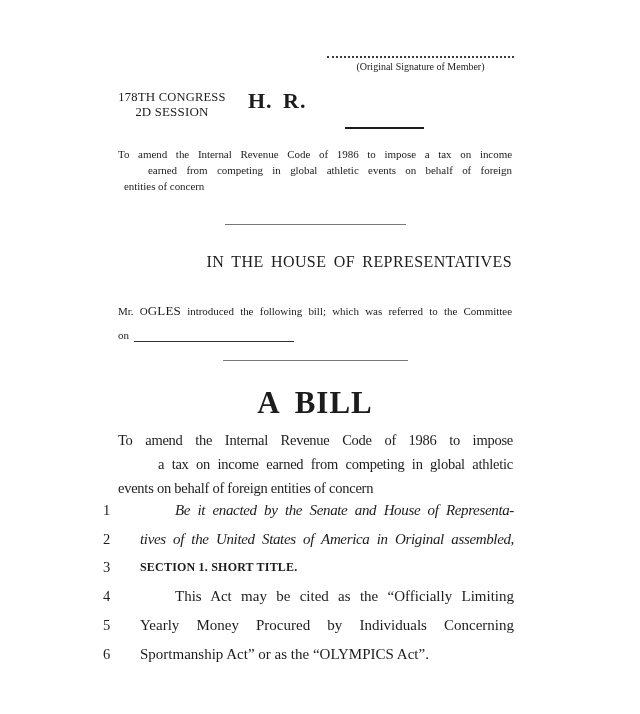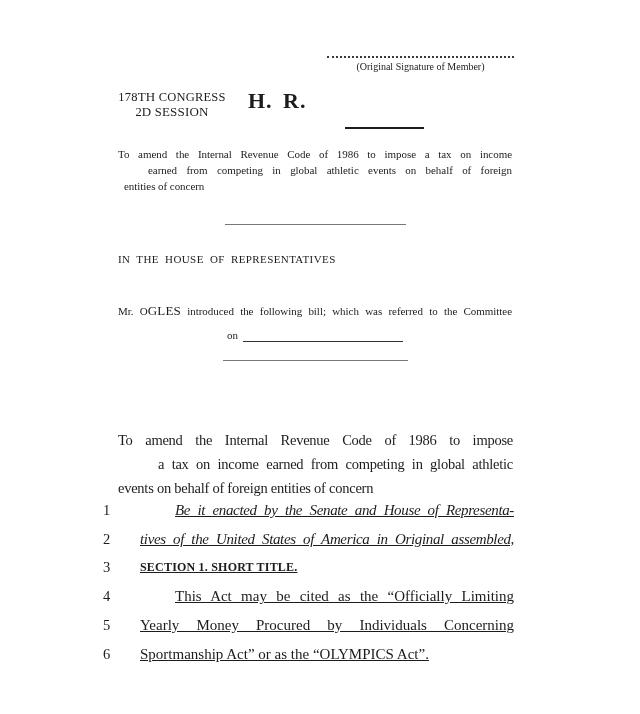--- a/index.html
+++ b/index.html
@@ -39,49 +39,49 @@
   .long-title .l1 { text-align:justify; text-align-last:justify; }
   .long-title .l2 { margin-left:30px; text-align:justify; text-align-last:justify; }
   .long-title .l3 { margin-left:6px; }
 
   .rule { position:absolute; border-top:1.6px solid #777; }
   .rule-1 { left:225px; top:224px; width:181px; }
   .rule-2 { left:223px; top:360px; width:185px; }
 
   .chamber-heading {
     position:absolute; left:118px; top:253px; width:394px;
-    text-align:left; font-size:11px; letter-spacing:0.4px; word-spacing:3px;
+    text-align:right; font-size:16px; letter-spacing:0.4px; word-spacing:3px;
     white-space:nowrap;
   }
 
   
   .intro { position:absolute; left:118px; top:301px; width:394px; font-size:11px; letter-spacing:-0.05px; }
   .intro-line1 { text-align:justify; text-align-last:justify; line-height:20px; }
-  .intro-line2 { margin-top:8px; display:flex; justify-content:center; align-items:flex-end; }
+  .intro-line2 { margin-top:8px; display:flex; justify-content:flex-start; align-items:flex-end; }
   .intro-on { line-height:13px; }
   .intro-blank { width:160px; height:12px; border-bottom:1.5px solid #333; margin-left:5px; }
 
   
   .bill-heading {
     position:absolute; left:118px; top:385px; width:394px;
     text-align:center; font-size:31px; font-weight:bold;
     letter-spacing:1px; word-spacing:7px; white-space:nowrap;
   }
 
   
   .bill-title { position:absolute; left:118px; top:428px; width:395px; font-size:14.5px; line-height:24px; letter-spacing:-0.25px; }
   .bill-title .l1 { text-align:justify; text-align-last:justify; }
   .bill-title .l2 { margin-left:40px; text-align:justify; text-align-last:justify; }
   .bill-title .l3 { }
 
   
   .body-lines { position:absolute; left:140px; top:496px; width:374px; font-size:15px; }
   .brow { position:relative; line-height:28.7px; }
   .lnum { position:absolute; left:-37px; top:0; width:20px; text-align:left; font-size:14.5px; }
-  .ltxt { display:block;text-decoration:underline; }
+  .ltxt { display:block; }
   .jus { text-align:justify; text-align-last:justify; }
   .ind { text-indent:35px; }
   .it  { font-style:italic; letter-spacing:-0.35px; }
   .sec { font-weight:bold; font-size:12px; letter-spacing:0.2px; }
 </style>
 </head>
 <body>
 
 <div class="page">
 
@@ -111,20 +111,21 @@
   <div class="intro">
     <div class="intro-line1"><span>Mr. O</span><span class="sc">GLES</span><span> introduced the following bill; which was referred to the Committee</span></div>
     <div class="intro-line2">
       <span class="intro-on">on</span>
       <span class="intro-blank"></span>
     </div>
   </div>
 
   <div class="rule rule-2"></div>
 
+  <div class="bill-heading">A BILL</div>
 
   <div class="bill-title">
     <div class="l1">To amend the Internal Revenue Code of 1986 to impose</div>
     <div class="l2">a tax on income earned from competing in global athletic</div>
     <div class="l3">events on behalf of foreign entities of concern</div>
   </div>
 
   <div class="body-lines">
     <div class="brow">
       <span class="lnum">1</span>

